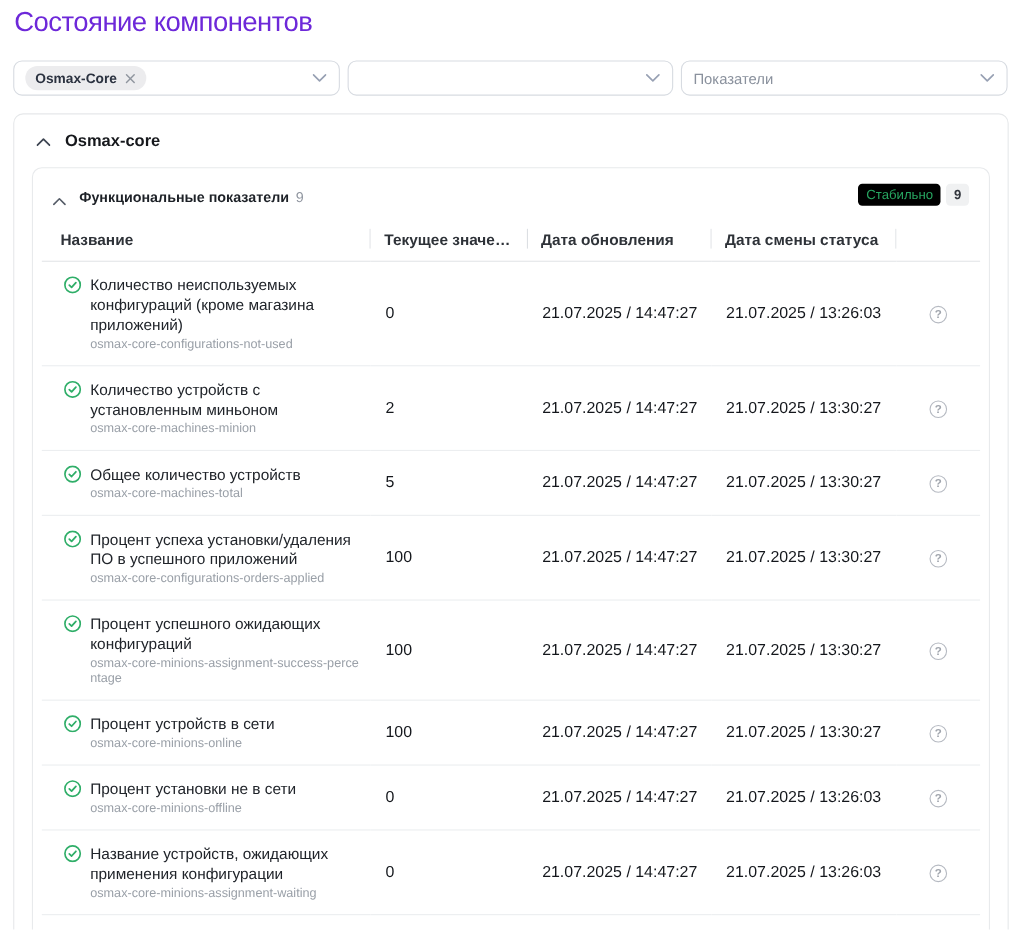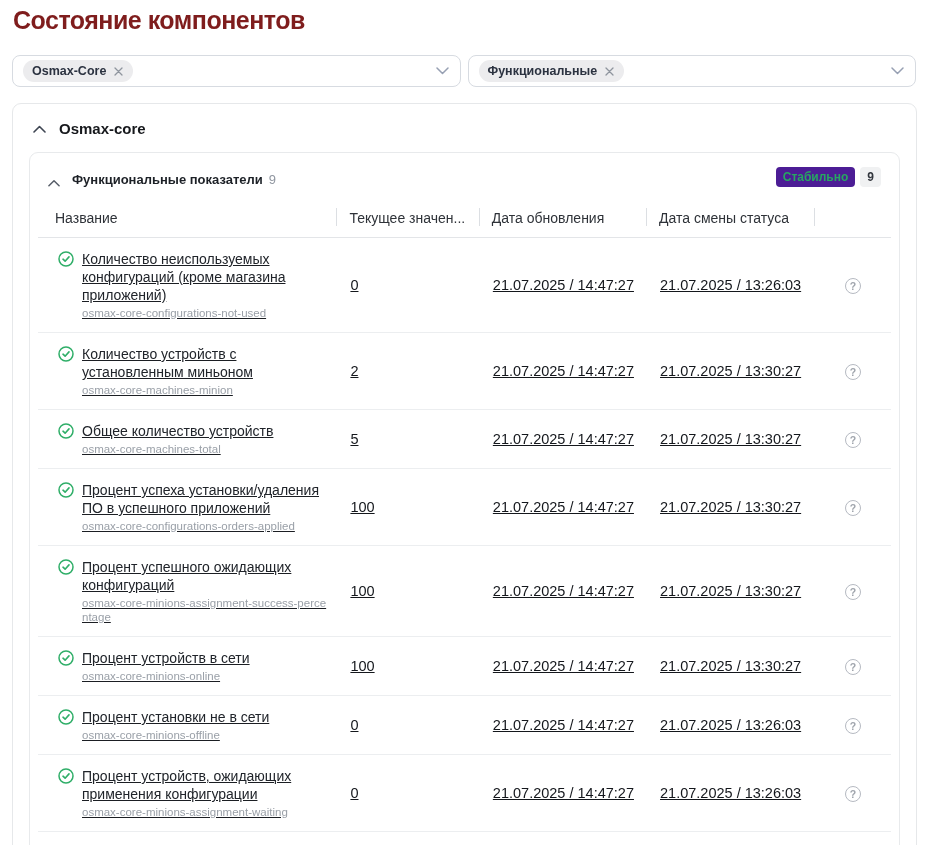--- a/index.html
+++ b/index.html
@@ -8,23 +8,23 @@
     width: 925px; height: 845px;
     font-family: "Liberation Sans", sans-serif;
     color: #1b1e23;
     overflow: hidden;
   }
 
   
   .page-title {
     margin: 6px 0 20px 13px;
     font-size: 25px;
-    font-weight: 700;
+    font-weight: 400;
     letter-spacing: -0.5px;
-    color: #7f1d1d;
+    color: #6d28d9;
   }
 
   
   .filters {
     display: flex;
     gap: 7px;
     margin: 0 9px 16px 12px;
   }
   .filter {
     flex: 1;
@@ -90,24 +90,24 @@
     display: flex;
     align-items: flex-end;
     padding: 14px 18px 10px 18px;
     cursor: pointer;
   }
   .group-header .collapse-icon { color: #565d68; margin-right: 12px; }
   .group-title { font-size: 13px; font-weight: 700; color: #1d2127; }
   .group-count { font-size: 13px; color: #9096a0; margin-left: 6px; }
   .group-badges { margin-left: auto; display: flex; align-items: center; gap: 5px; }
   .badge-stable {
-    background: #4c1d95;
+    background: #000000;
     color: #27a661;
     font-size: 12px;
-    font-weight: 700;
+    font-weight: 400;
     border-radius: 4px;
     padding: 3px 7px;
   }
   .badge-count {
     background: #f0f1f2;
     color: #32363d;
     font-size: 12px;
     font-weight: 700;
     border-radius: 4px;
     padding: 3px 7px;
@@ -122,21 +122,21 @@
   }
   col.c-name   { width: 35.1%; }
   col.c-value  { width: 16.7%; }
   col.c-date1  { width: 19.6%; }
   col.c-date2  { width: 19.7%; }
   col.c-help   { width: 8.9%; }
 
   thead th {
     text-align: left;
     font-size: 14px;
-    font-weight: 400;
+    font-weight: 700;
     color: #2e3238;
     padding: 13px 10px 11px 12px;
     border-bottom: 1px solid #e3e5e8;
     position: relative;
     white-space: nowrap;
     overflow: hidden;
     text-overflow: ellipsis;
   }
   thead th:first-child { padding-left: 17px; }
   thead th:not(:last-child)::after {
@@ -145,21 +145,20 @@
     right: 0; top: 50%;
     transform: translateY(-50%);
     width: 1px; height: 18px;
     background: #dcdfe3;
   }
 
   tbody td {
     border-bottom: 1px solid #eceef0;
     vertical-align: middle;
     padding: 12px 10px;
-    text-decoration: underline;
   }
   tbody tr:last-child td { border-bottom: none; padding-bottom: 16px; }
 
   .cell-name { padding-left: 20px !important; }
   .name-flex { display: flex; align-items: flex-start; gap: 8px; }
   .status-ok-icon { display: inline-flex; flex: 0 0 auto; margin-top: 1px; color: #2fae68; }
   .name-wrap { display: flex; flex-direction: column; gap: 2px; min-width: 0; }
   .metric-name {
     font-size: 14px;
     line-height: 18px;
@@ -209,28 +208,28 @@
           </svg>
       </span>
     </span>
     <span class="chevron">
       <svg width="13" height="8" viewBox="0 0 13 8">
           <path d="M1 1 L6.5 6.5 L12 1" fill="none" stroke="currentColor" stroke-width="1.5" stroke-linecap="round" stroke-linejoin="round"></path>
         </svg>
     </span>
   </div>
   <div class="filter">
-    <span class="chip">
-      <span>Функциональные</span>
-      <span class="x-icon">
-        <svg width="11" height="11" viewBox="0 0 11 11">
-            <path d="M2 2 L9 9 M9 2 L2 9" stroke="currentColor" stroke-width="1.3" stroke-linecap="round"></path>
-          </svg>
-      </span>
+    <span class="chevron">
+      <svg width="13" height="8" viewBox="0 0 13 8">
+          <path d="M1 1 L6.5 6.5 L12 1" fill="none" stroke="currentColor" stroke-width="1.5" stroke-linecap="round" stroke-linejoin="round"></path>
+        </svg>
     </span>
+  </div>
+  <div class="filter">
+    <span class="placeholder">Показатели</span>
     <span class="chevron">
       <svg width="13" height="8" viewBox="0 0 13 8">
           <path d="M1 1 L6.5 6.5 L12 1" fill="none" stroke="currentColor" stroke-width="1.5" stroke-linecap="round" stroke-linejoin="round"></path>
         </svg>
     </span>
   </div>
 </div>
 
 <div class="panel">
   <div class="panel-header">
@@ -439,21 +438,21 @@
   <tr>
     <td class="cell-name">
       <div class="name-flex">
         <span class="status-ok-icon">
           <svg width="16" height="16" viewBox="0 0 16 16">
             <circle cx="8" cy="8" r="7" fill="none" stroke="currentColor" stroke-width="1.5"></circle>
             <path d="M5 8.2 L7.1 10.2 L11 5.9" fill="none" stroke="currentColor" stroke-width="1.6" stroke-linecap="round" stroke-linejoin="round"></path>
           </svg>
         </span>
         <span class="name-wrap">
-          <span class="metric-name">Процент устройств, ожидающих применения конфигурации</span>
+          <span class="metric-name">Название устройств, ожидающих применения конфигурации</span>
           <span class="metric-code">osmax-core-minions-assignment-waiting</span>
         </span>
       </div>
     </td>
     <td class="cell-value">0</td>
     <td class="cell-date">21.07.2025 / 14:47:27</td>
     <td class="cell-date">21.07.2025 / 13:26:03</td>
     <td class="cell-help">
       <span class="help-icon"></span>
     </td>

